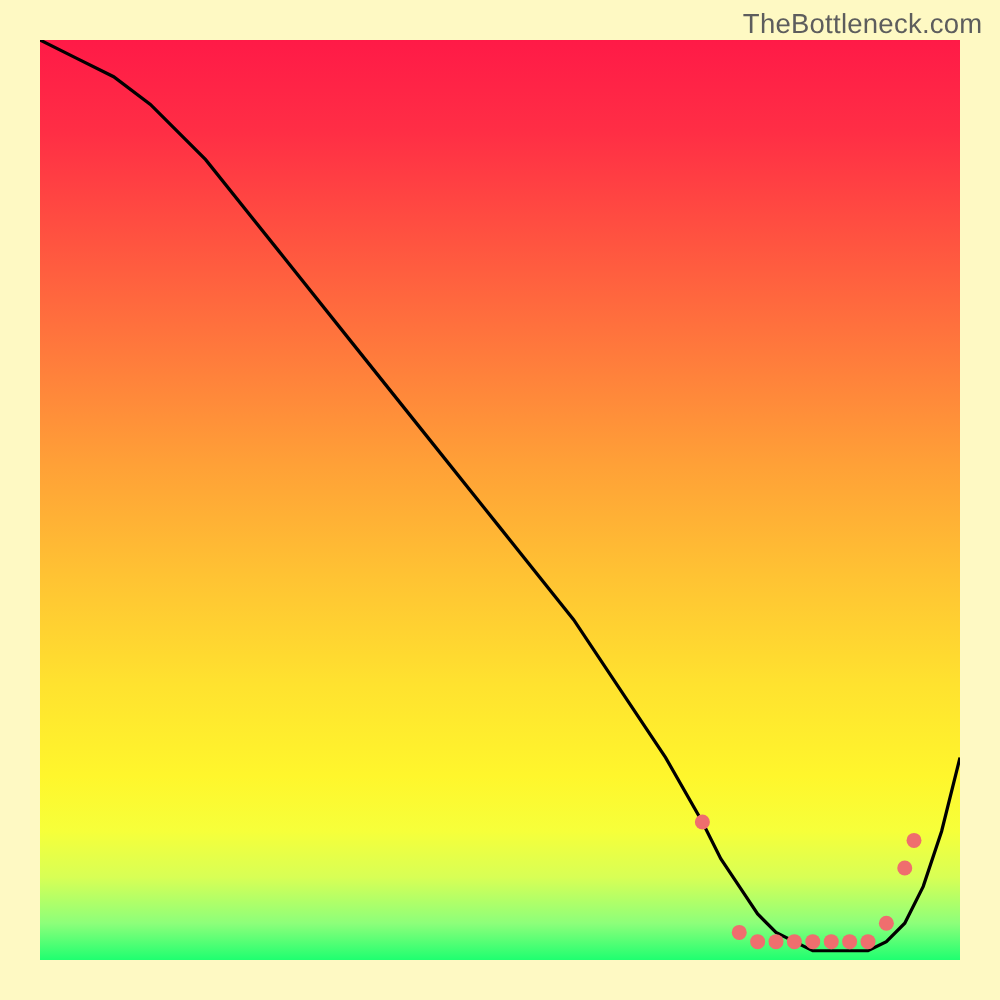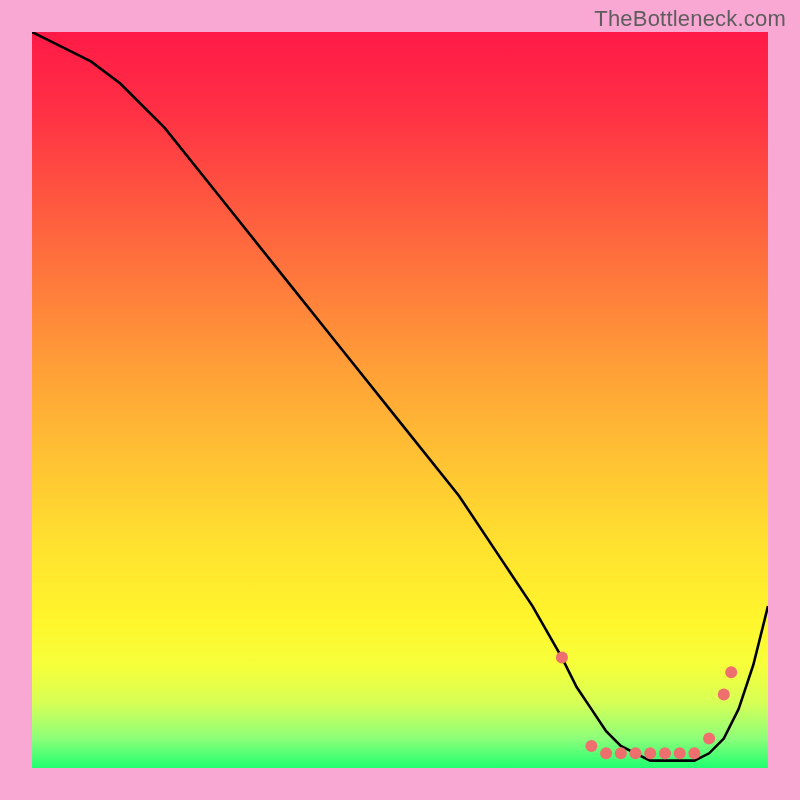--- a/index.html
+++ b/index.html
@@ -8,21 +8,21 @@
     width: 800px;
     height: 800px;
     background: #000;
     font-family: Arial, Helvetica, sans-serif;
     overflow: hidden;
   }
   .frame {
     position: relative;
     width: 800px;
     height: 800px;
-    background: #f9a8d4;
+    background: #fef9c3;
   }
   .watermark {
     position: absolute;
     top: 6px;
     right: 14px;
     color: #5d5d5d;
     font-size: 22px;
     font-weight: 500;
     letter-spacing: 0.2px;
     z-index: 5;

